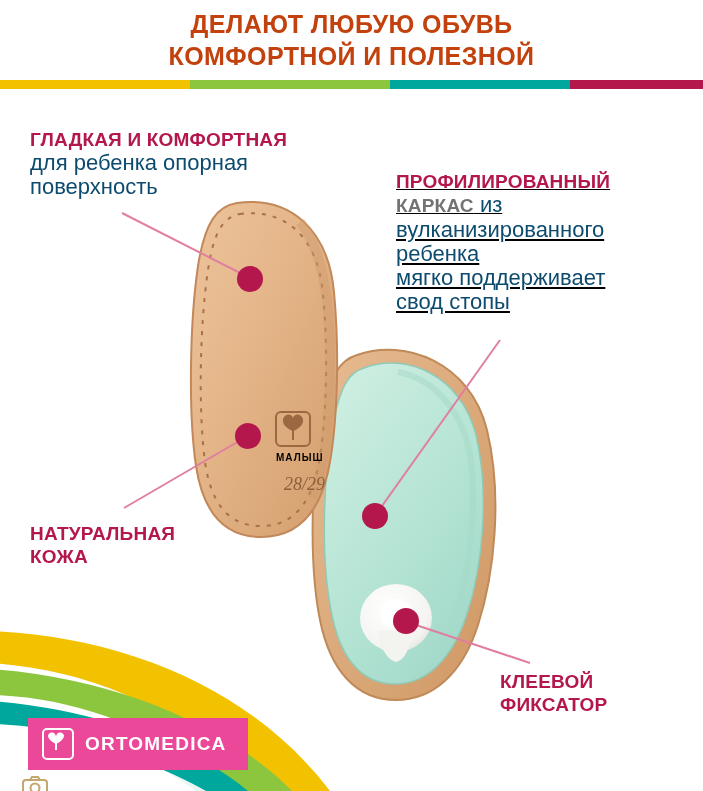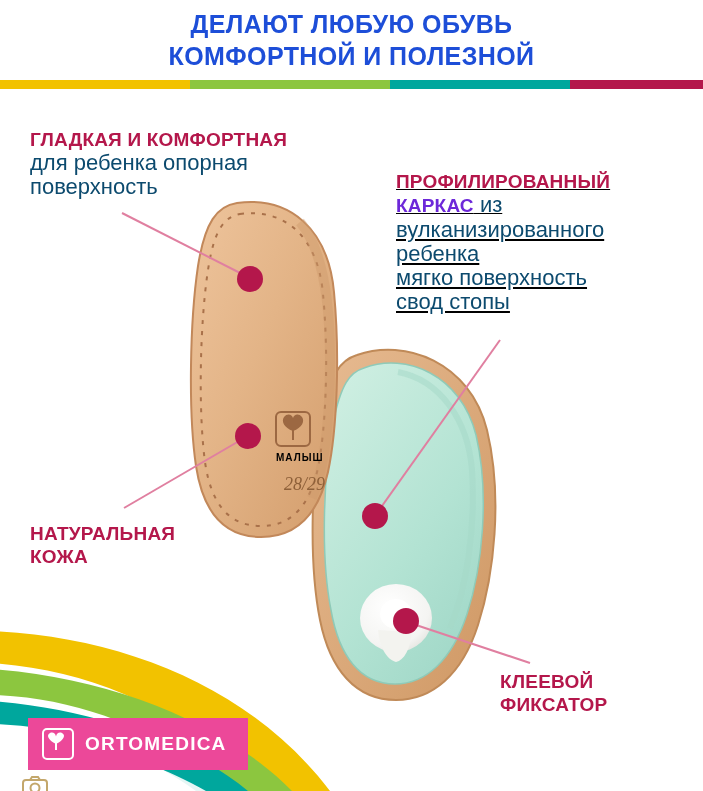--- a/index.html
+++ b/index.html
@@ -26,21 +26,21 @@
     position: absolute;
     top: 0;
     left: 0;
     width: 703px;
     padding-top: 8px;
     text-align: center;
     font-weight: bold;
     font-size: 25px;
     line-height: 32px;
     letter-spacing: 0.4px;
-    color: #1d4ed8;
+    color: #c2410c;
     z-index: 8;
   }
   .headline .l1, .headline .l2 { display: block; }
 
   .header-rule {
     position: absolute;
     top: 80px;
     left: 0;
     width: 703px;
     height: 9px;
@@ -76,21 +76,21 @@
   }
   .callout .body {
     font-size: 22px;
     line-height: 24px;
     color: #0c4a6e;
   }
   .callout .inline-title {
     font-weight: bold;
     font-size: 19px;
     line-height: 24px;
-    color: #6d28d9;
+    color: #737373;
     letter-spacing: 0.2px;
   }
 
   #co-smooth { left: 30px; top: 128px; width: 350px; }
   #co-frame  { left: 396px; top: 170px; width: 290px; text-decoration: underline; }
   #co-leather{ left: 30px; top: 522px; width: 260px; }
   #co-glue   { left: 500px; top: 670px; width: 200px; }
 
   
   .leaders {
@@ -256,21 +256,21 @@
     <div class="body">поверхность</div>
   </div>
 
   <div class="callout" id="co-frame">
     <div class="title">ПРОФИЛИРОВАННЫЙ</div>
     <div>
       <span class="inline-title">КАРКАС</span><span class="body"> из</span>
     </div>
     <div class="body">вулканизированного</div>
     <div class="body">ребенка</div>
-    <div class="body">мягко поверхность</div>
+    <div class="body">мягко поддерживает</div>
     <div class="body">свод стопы</div>
   </div>
 
   <div class="callout" id="co-leather">
     <div class="title">НАТУРАЛЬНАЯ</div>
     <div class="title">КОЖА</div>
   </div>
 
   <div class="callout" id="co-glue">
     <div class="title">КЛЕЕВОЙ</div>

